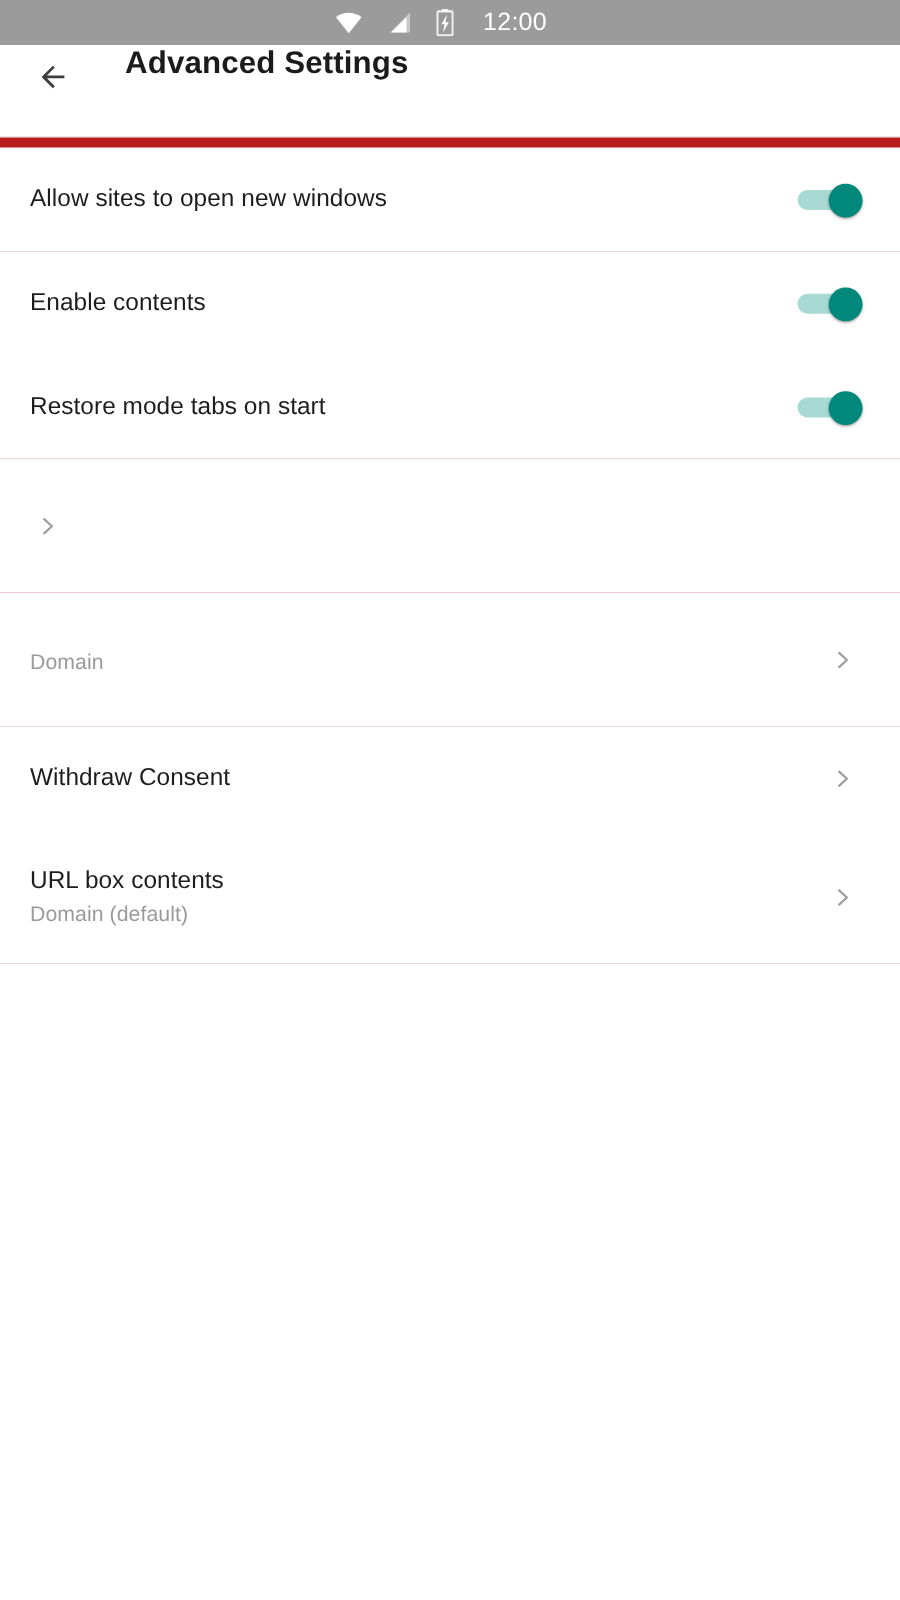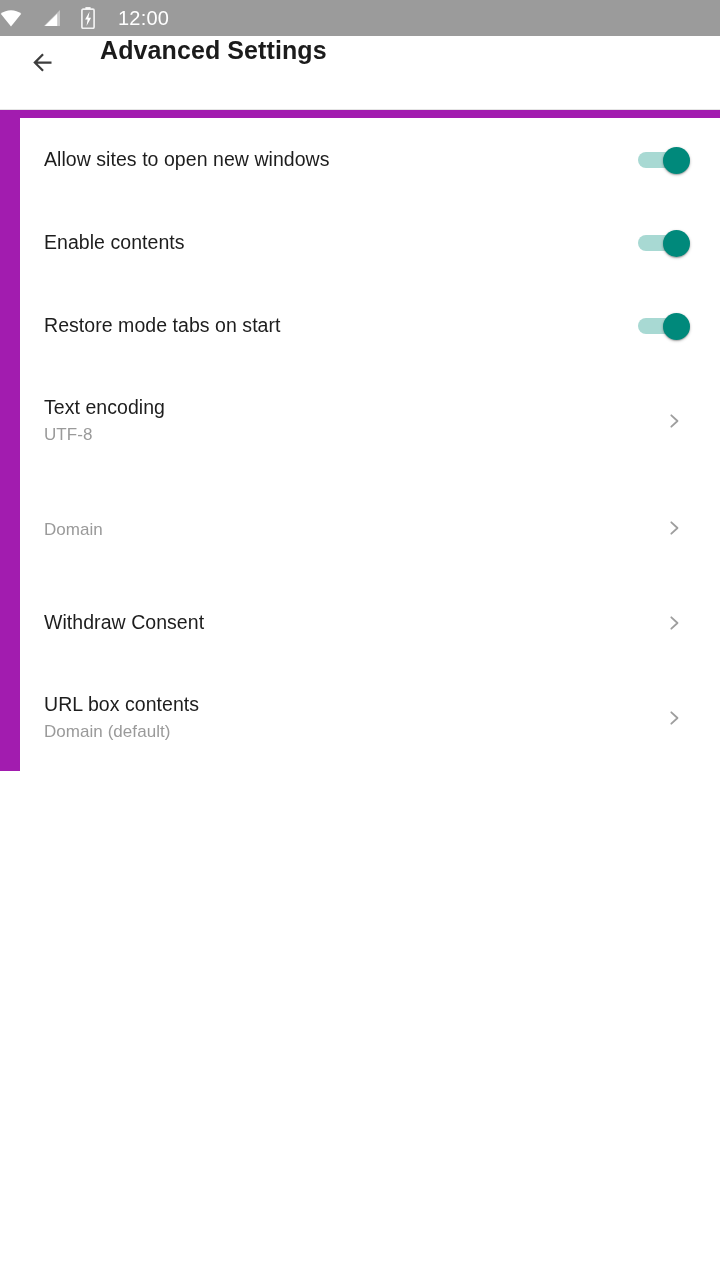--- a/index.html
+++ b/index.html
@@ -9,21 +9,21 @@
     font-family:"Liberation Sans", sans-serif;
     overflow:hidden;
   }
 
   
   .status-bar {
     height:36px;
     background:#9b9b9b;
     display:flex;
     align-items:center;
-    justify-content:flex-start;
+    justify-content:center;
     padding-right:14px;
     gap:20px;
   }
   .status-icon { display:flex; align-items:center; }
   .status-clock {
     color:#ffffff;
     font-size:20px;
     font-weight:400;
     letter-spacing:0.2px;
     margin-left:3px;
@@ -46,21 +46,21 @@
   }
   .app-title {
     font-size:25px;
     font-weight:700;
     color:#1b1b1b;
     margin-left:30px;
     letter-spacing:0.1px;
   }
 
   
-  .settings-list { background:#a21caf; padding-top:8px;padding-left:20px; }
+  .settings-list { background:#b91c1c; padding-top:8px; }
 
   .row {
     display:flex;
     align-items:center;
     min-height:60px;
     padding:0 24px 0 24px;
     cursor:pointer;
     background:#ffffff;
   }
   .row.toggle-row { height:83px; }
@@ -180,24 +180,20 @@
     <div class="row-texts">
       <div class="row-title">Restore mode tabs on start</div>
     </div>
     <div class="switch">
       <div class="track"></div>
       <div class="thumb"></div>
     </div>
   </div>
 
   <div class="row nav-row">
-    <div class="row-texts">
-      <div class="row-title">Text encoding</div>
-      <div class="row-sub">UTF-8</div>
-    </div>
     <div class="chevron">
       <svg width="20" height="20" viewBox="0 0 24 24">
         <path d="M8.8 5.2 L16.2 12 L8.8 18.8" fill="none" stroke="#9e9e9e" stroke-width="2.2" stroke-linecap="round" stroke-linejoin="round"></path>
       </svg>
     </div>
   </div>
 
   <div class="row nav-row">
     <div class="row-texts">
       <div class="row-sub">Domain</div>

